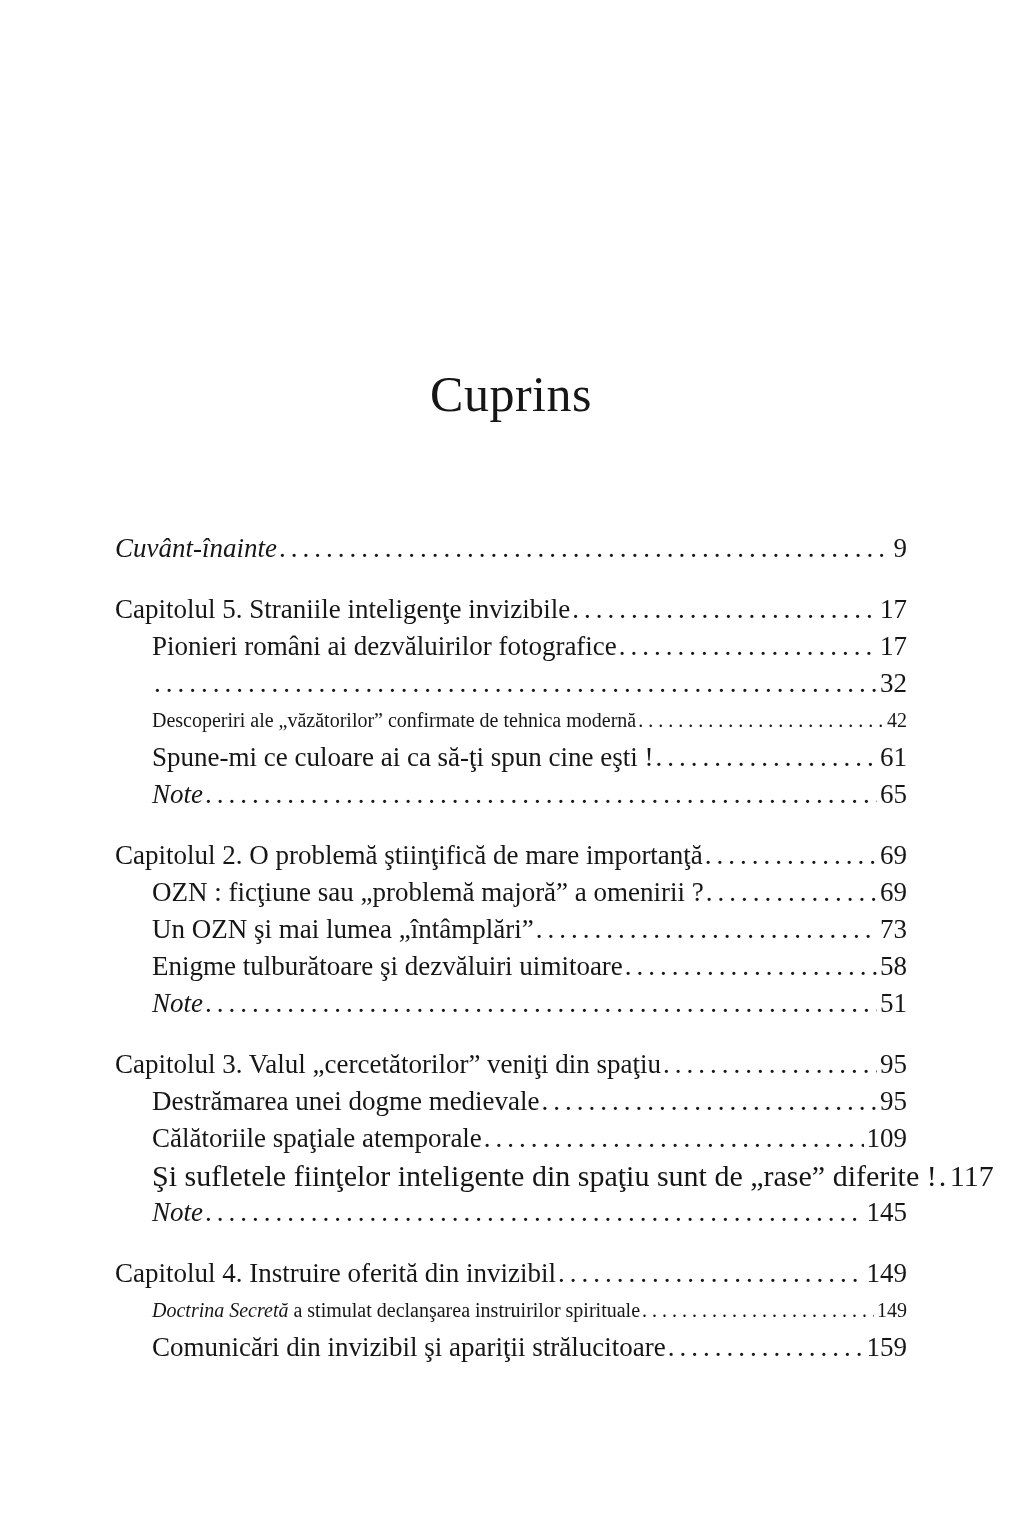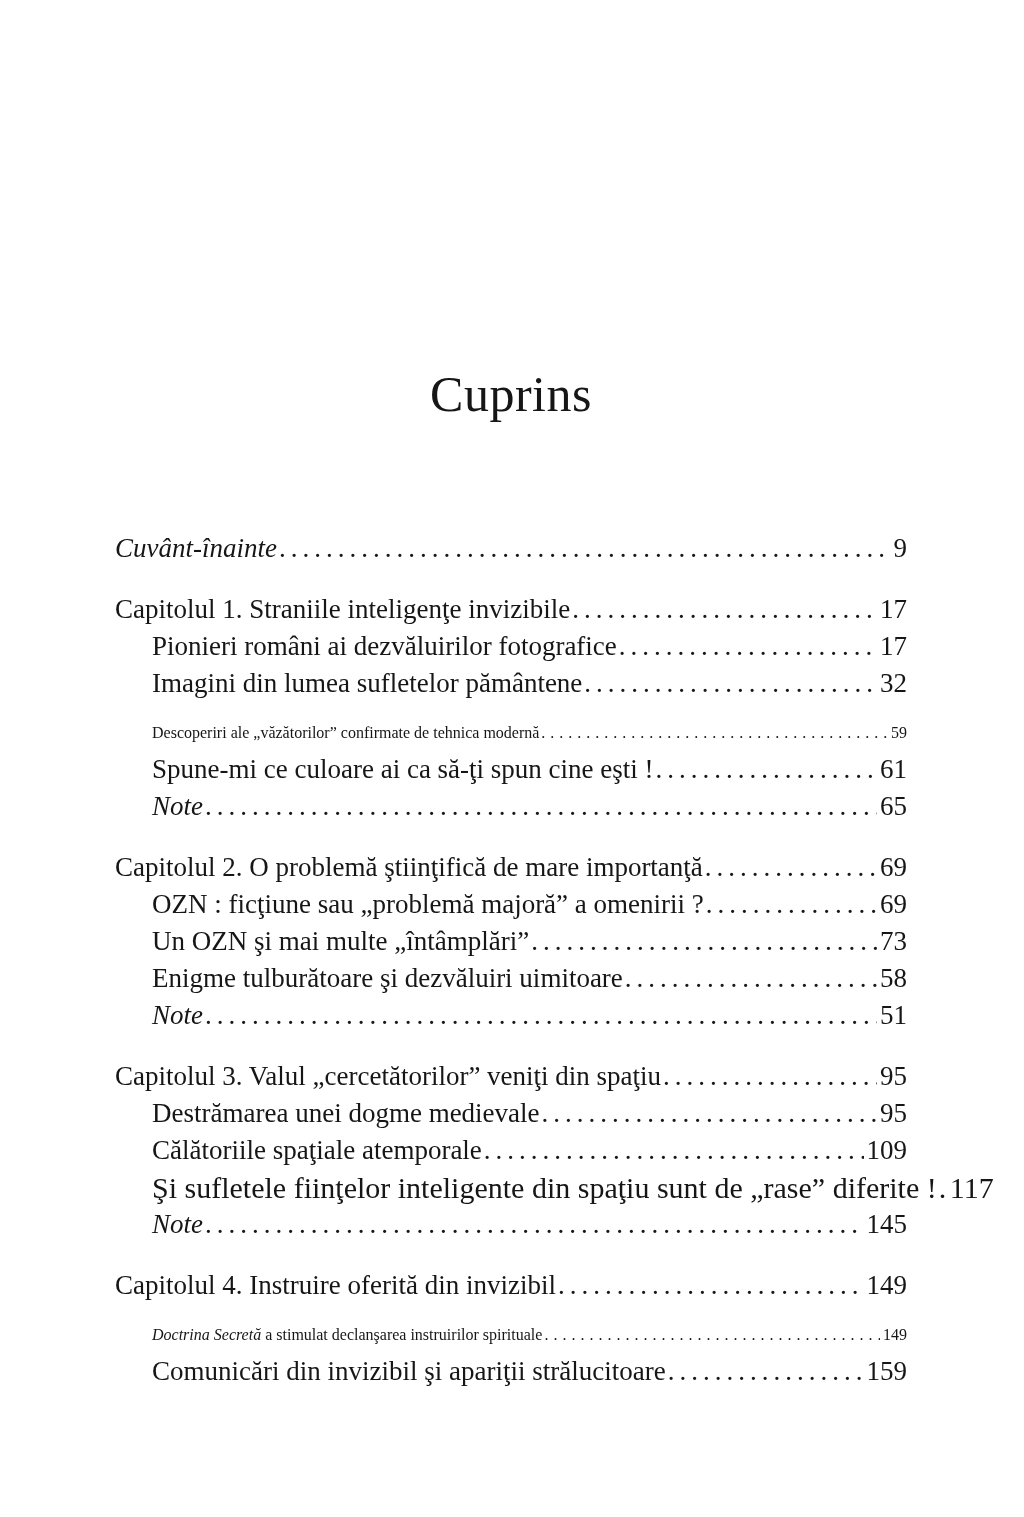--- a/index.html
+++ b/index.html
@@ -29,21 +29,21 @@
     align-items: baseline;
     font-size: 27px;
     line-height: 37px;
     white-space: nowrap;
   }
   .row .label { white-space: nowrap; flex: 0 0 auto; }
   .em { font-style: italic; }
   .sub { padding-left: 37px; align-items: flex-end; }
   .chapter-group { margin-top: 24px; }
   .front { margin-bottom: 22px; }
-  .tight { font-size: 16px; margin-top: 12px; }
+  .tight { font-size: 20px; }
   .tighter { font-size: 30px; }
   .dots {
     flex: 1 1 auto;
     min-width: 8px;
     overflow: hidden;
     margin: 0 3px 0 2px;
     white-space: nowrap;
   }
   .dots::before {
     content: "........................................................................................................................";
@@ -60,38 +60,37 @@
   <nav class="toc">
 
     <div class="row front">
       <span class="label em">Cuvânt-înainte</span>
       <span class="dots"></span>
       <span class="pg">9</span>
     </div>
 
     <section class="chapter-group">
       <div class="row chapter">
-        <span class="label">Capitolul 1. Straniile inteligenţe invizibile</span>
+        <span class="label">Capitolul 5. Straniile inteligenţe invizibile</span>
         <span class="dots"></span>
         <span class="pg">17</span>
       </div>
       <div class="row sub">
         <span class="label">Pionieri români ai dezvăluirilor fotografice</span>
         <span class="dots"></span>
         <span class="pg">17</span>
       </div>
       <div class="row sub">
-        <span class="label">Imagini din lumea sufletelor pământene</span>
         <span class="dots"></span>
         <span class="pg">32</span>
       </div>
       <div class="row sub tight">
         <span class="label">Descoperiri ale „văzătorilor” confirmate de tehnica modernă</span>
         <span class="dots"></span>
-        <span class="pg">59</span>
+        <span class="pg">42</span>
       </div>
       <div class="row sub">
         <span class="label">Spune-mi ce culoare ai ca să-ţi spun cine eşti !</span>
         <span class="dots"></span>
         <span class="pg">61</span>
       </div>
       <div class="row sub">
         <span class="label em">Note</span>
         <span class="dots"></span>
         <span class="pg">65</span>
@@ -103,21 +102,21 @@
         <span class="label">Capitolul 2. O problemă ştiinţifică de mare importanţă</span>
         <span class="dots"></span>
         <span class="pg">69</span>
       </div>
       <div class="row sub">
         <span class="label">OZN : ficţiune sau „problemă majoră” a omenirii ?</span>
         <span class="dots"></span>
         <span class="pg">69</span>
       </div>
       <div class="row sub">
-        <span class="label">Un OZN şi mai multe „întâmplări”</span>
+        <span class="label">Un OZN şi mai lumea „întâmplări”</span>
         <span class="dots"></span>
         <span class="pg">73</span>
       </div>
       <div class="row sub">
         <span class="label">Enigme tulburătoare şi dezvăluiri uimitoare</span>
         <span class="dots"></span>
         <span class="pg">58</span>
       </div>
       <div class="row sub">
         <span class="label em">Note</span>

